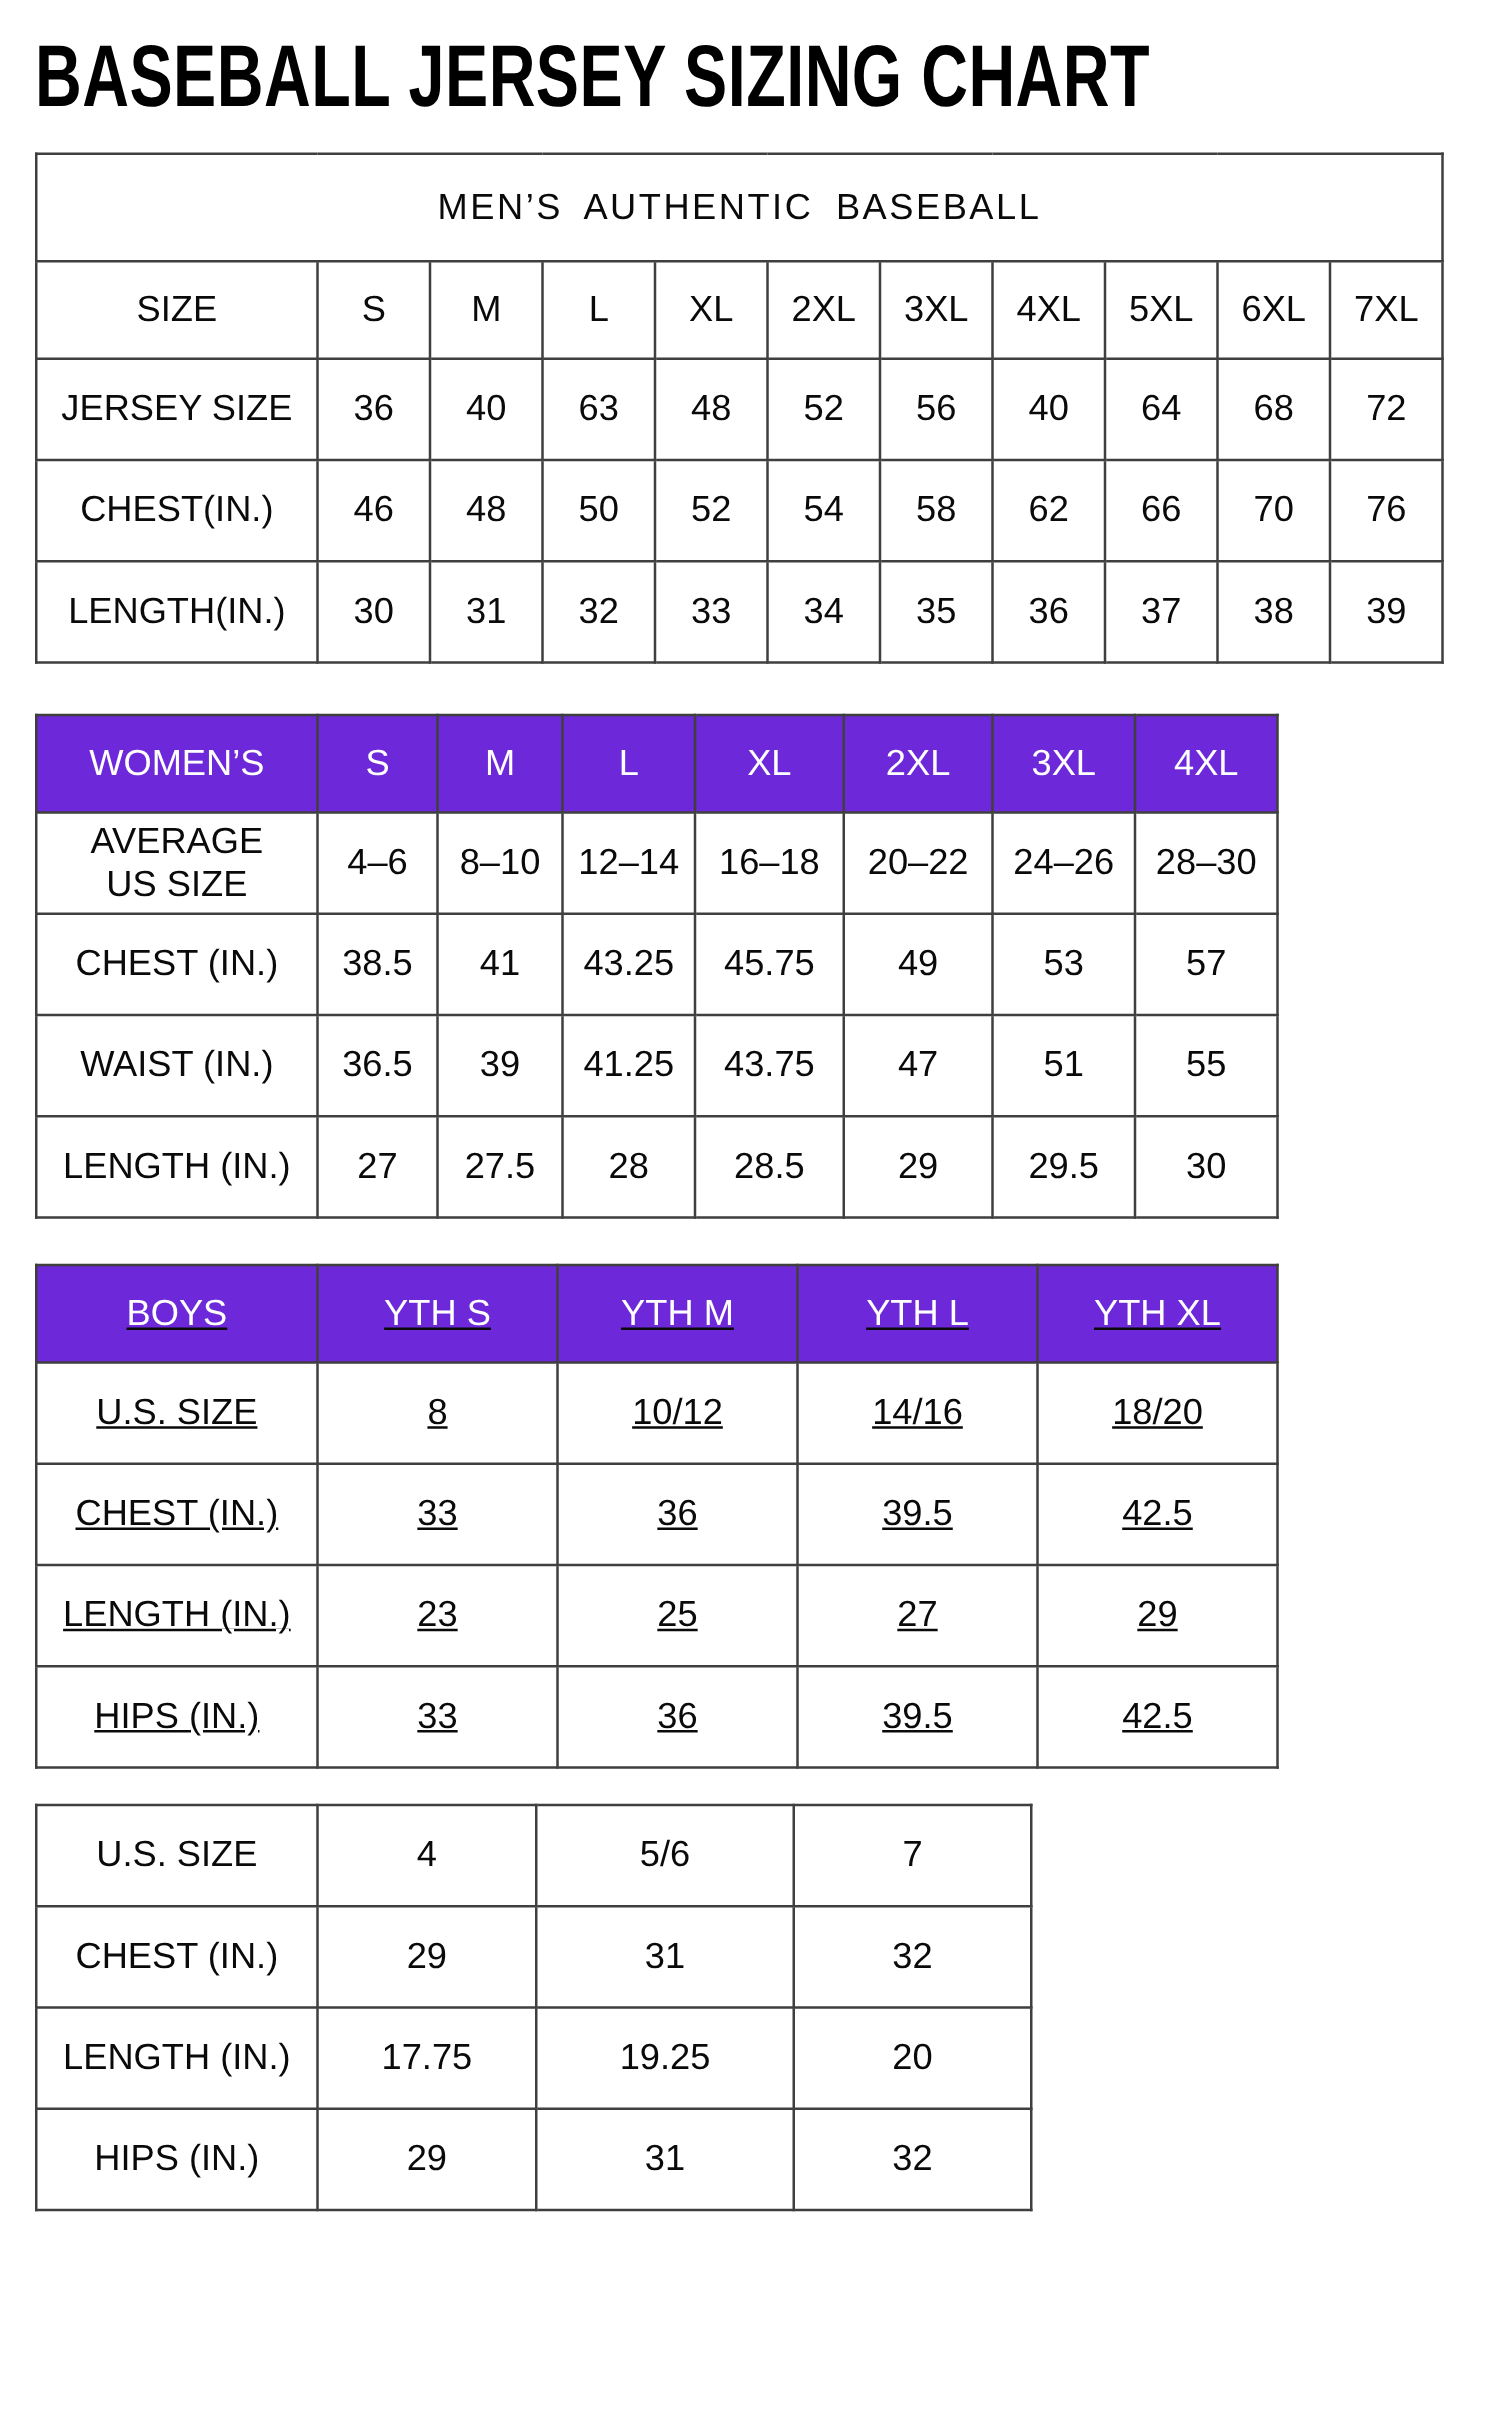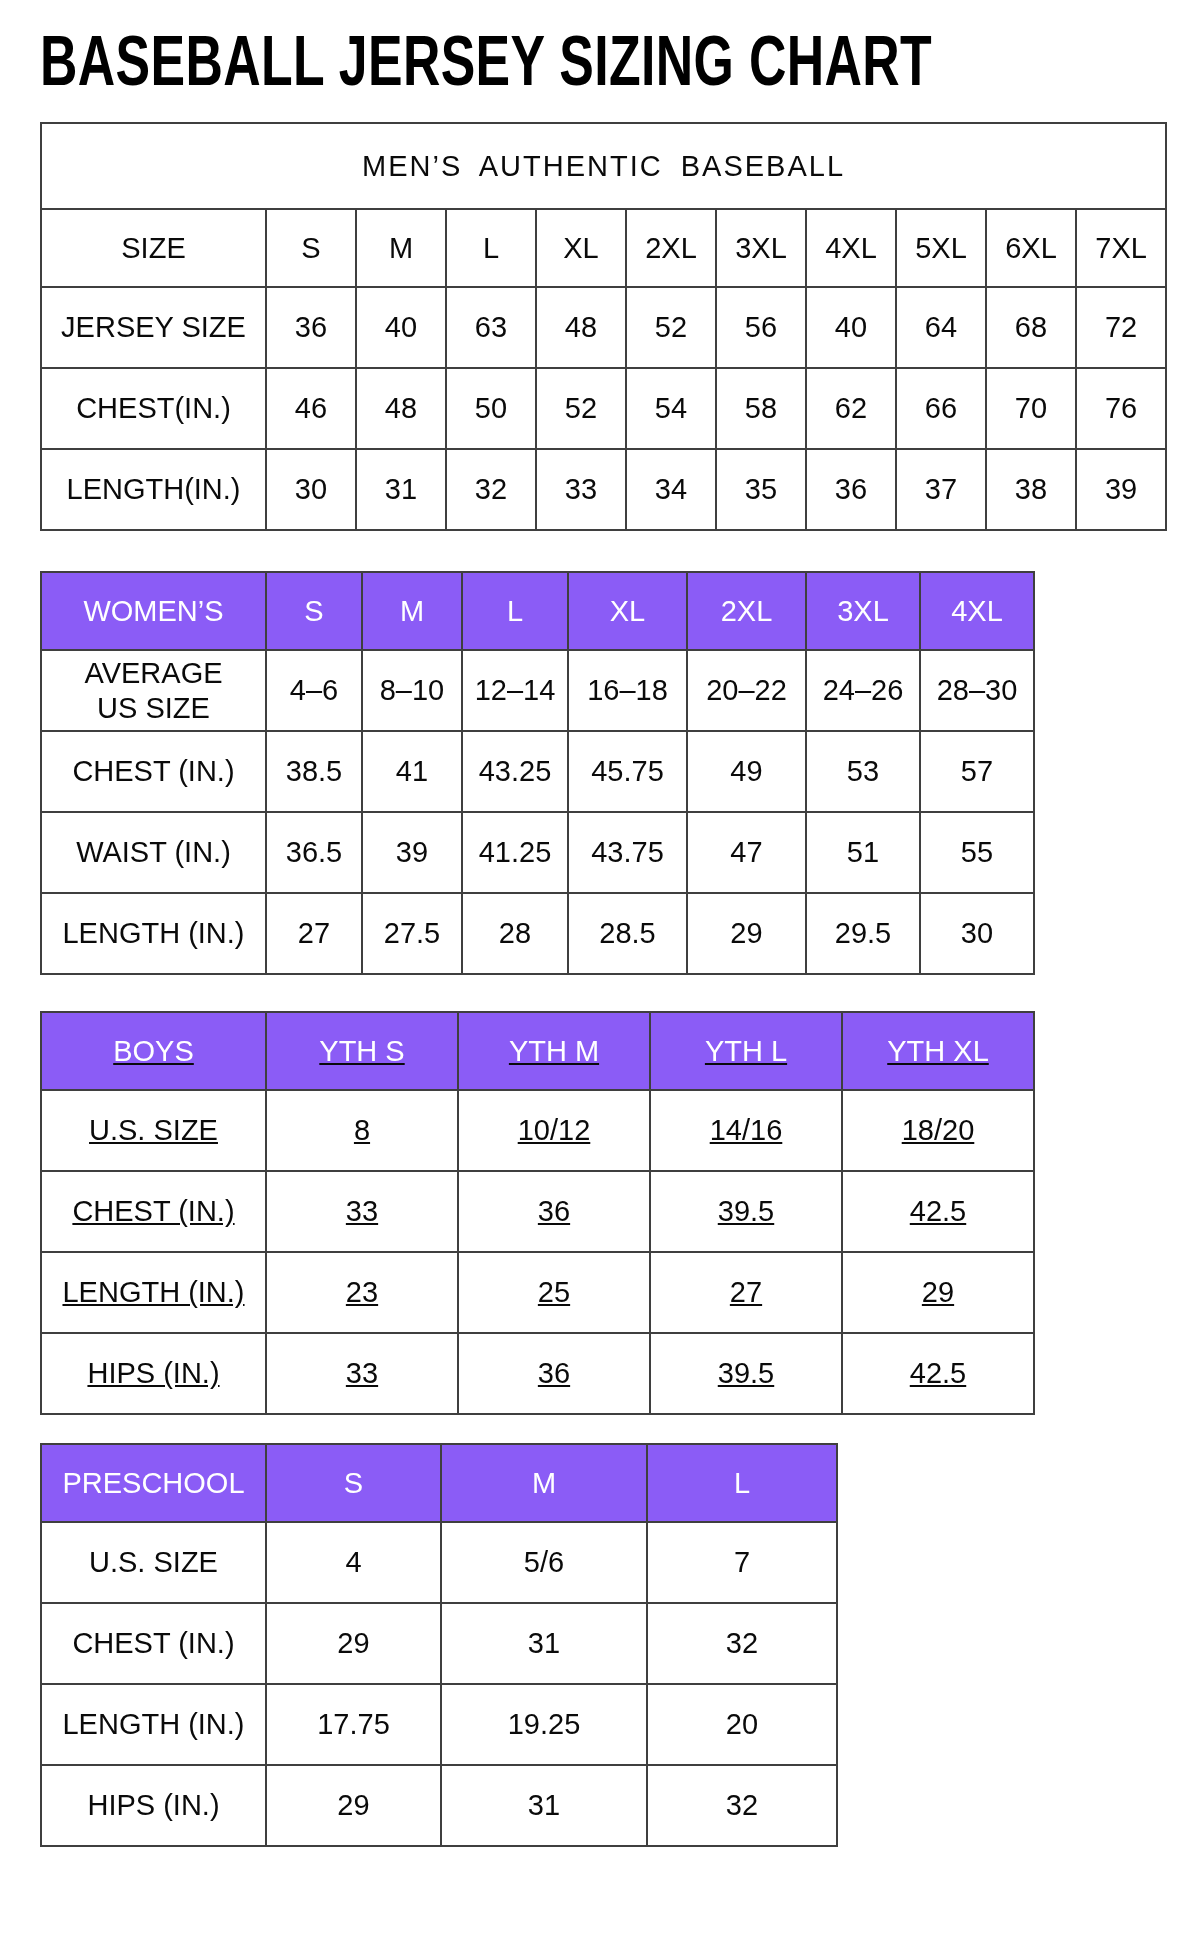--- a/index.html
+++ b/index.html
@@ -9,21 +9,21 @@
   }
   body {
     width: 1200px;
     height: 1942px;
     overflow: hidden;
     font-family: "Liberation Sans", "DejaVu Sans", sans-serif;
     color: #0a0a0a;
   }
   .page {
     box-sizing: border-box;
-    padding: 26px 0 0 40px;
+    padding: 26px 0 0 28px;
     width: 1200px;
     height: 1942px;
     position: relative;
   }
   .title {
     margin: 0;
     font-size: 70px;
     line-height: 1.0;
     font-weight: bold;
     color: #000000;
@@ -62,21 +62,21 @@
     height: 84px;
     letter-spacing: 2px;
     word-spacing: 8px;
     border: 2px solid #7a7a7a;
     border-bottom: 2px solid #3f3f3f;
   }
   tr.head-row td {
     height: 76px;
   }
   tr.gray-head td {
-    background: #8b5cf6;
+    background: #6d28d9;
     color: #ffffff;
     height: 76px;
   }
   tr.data-row td {
     height: 79px;
   }
   #mens-table      { margin-top: 26px; width: 1125px; }
   #womens-table    { margin-top: 40px; width: 993px;  }
   #boys-table      { margin-top: 36px; width: 993px; text-decoration: underline;  }
   #preschool-table { margin-top: 28px; width: 796px;  }
@@ -276,26 +276,20 @@
   </table>
 
   <table class="tbl" id="preschool-table">
     <colgroup>
       <col style="width:225px">
         <col style="width:175px">
         <col style="width:206px">
         <col style="width:190px">
     </colgroup>
     <tbody>
-      <tr class="gray-head">
-          <td>PRESCHOOL</td>
-          <td>S</td>
-          <td>M</td>
-          <td>L</td>
-        </tr>
       <tr class="data-row">
           <td>U.S. SIZE</td>
           <td>4</td>
           <td>5/6</td>
           <td>7</td>
         </tr>
       <tr class="data-row">
           <td>CHEST (IN.)</td>
           <td>29</td>
           <td>31</td>

